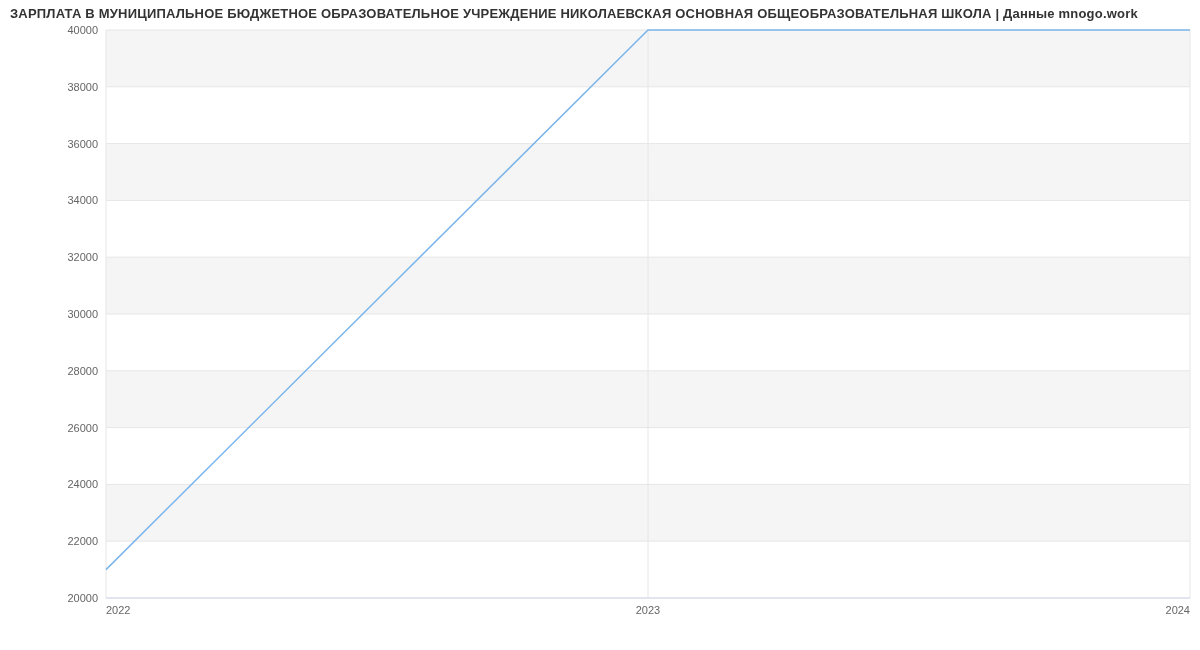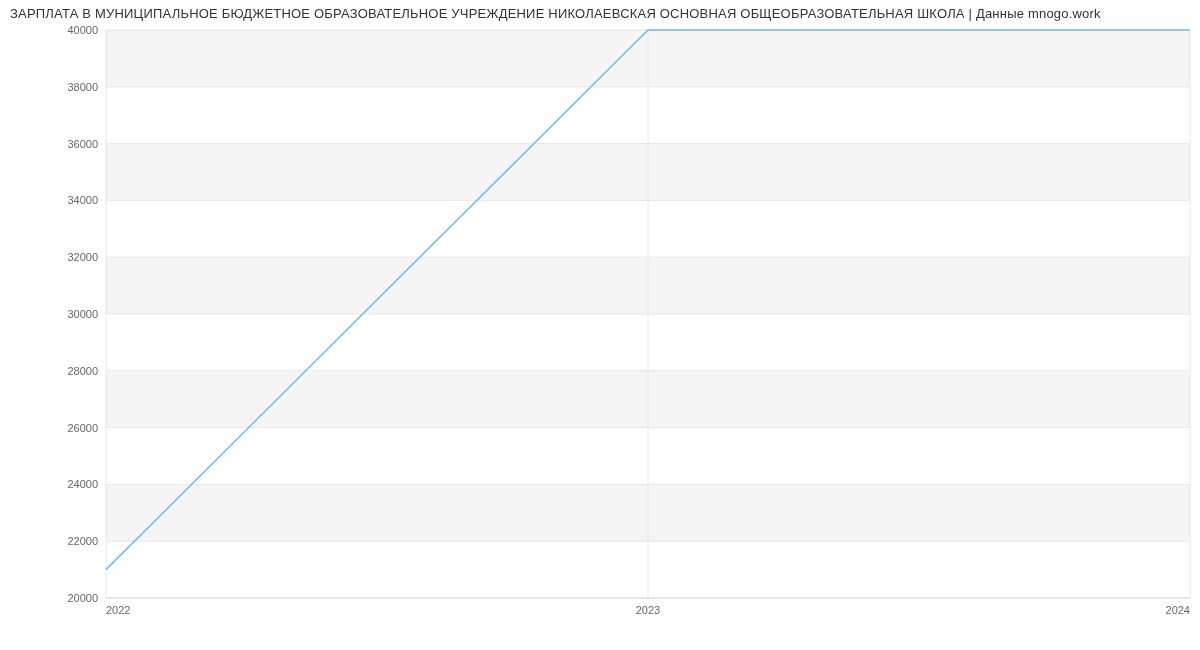--- a/index.html
+++ b/index.html
@@ -10,21 +10,21 @@
     background: #ffffff;
     font-family: Arial, Helvetica, sans-serif;
     font-size: 12px;
     color: #333;
   }
   .title {
     position: absolute;
     top: 6px;
     left: 10px;
     font-size: 13px;
-    font-weight: normal;
+    font-weight: bold;
     color: #333;
     letter-spacing: 0.2px;
   }
   .chart {
     position: absolute;
     left: 0;
     top: 0;
   }
   .band {
     fill: #f5f5f5;

